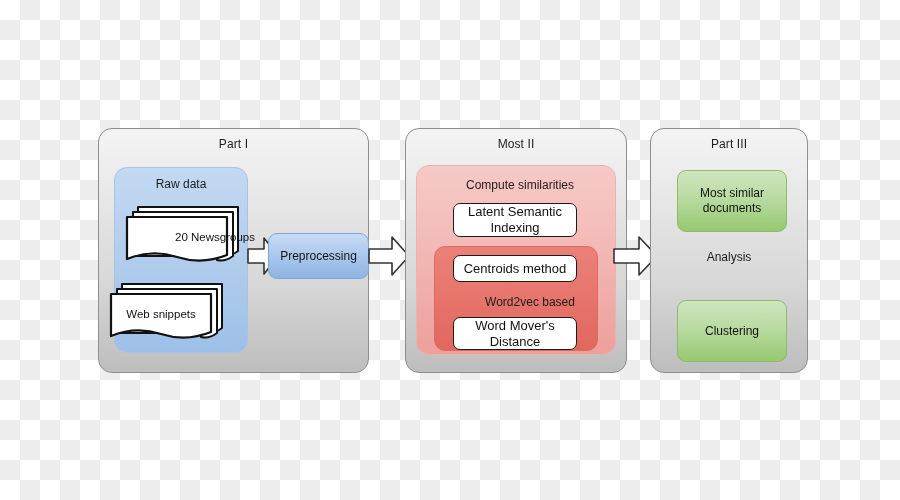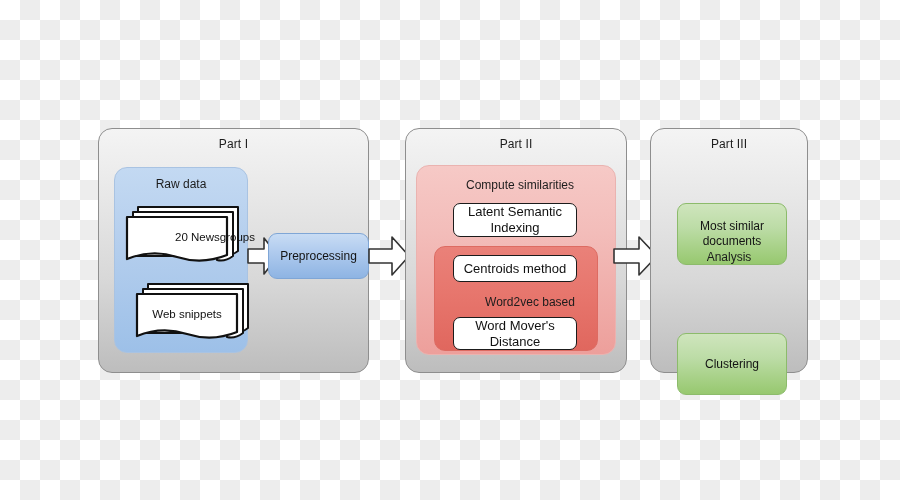--- a/index.html
+++ b/index.html
@@ -87,21 +87,20 @@
     color: #131313;
     line-height: 1.22;
   }
   .proc-blue {
     background: linear-gradient(to bottom, #c8dcf4 0%, #b0cbee 40%, #8eb4e3 100%);
     border: 1px solid #7fa6d6;
   }
   .proc-green {
     background: linear-gradient(to bottom, #cfe5bd 0%, #bcdca6 40%, #97c86f 100%);
     border: 1px solid #8cbb6b;
-    margin-top: 33px;
   }
 
   
   .red-outer {
     position: absolute;
     border-radius: 13px;
     background: linear-gradient(to bottom, #f6c9c6 0%, #f3bdba 35%, #ed9f9b 100%);
     border: 1px solid #eab3b0;
     box-sizing: border-box;
   }
@@ -148,21 +147,21 @@
 
   <div class="doc-stack" style="left:122px; top:199px; width:124px; height:72px;">
     <svg width="124" height="72" viewBox="0 0 124 72">
       <path d="M16 8 h100 v44 q-8 6 -16 4 v-4 h-84 z" fill="#ffffff" stroke="#111" stroke-width="2" stroke-linejoin="round"></path>
       <path d="M11 13 h100 v44 q-8 6 -16 4 v-4 h-84 z" fill="#ffffff" stroke="#111" stroke-width="2" stroke-linejoin="round"></path>
       <path d="M5 18 h100 v38 q-25 10 -50 2 t-50 2 z" fill="#ffffff" stroke="#111" stroke-width="2.2" stroke-linejoin="round"></path>
     </svg>
     <div class="doc-label" style="left:5px; top:32px; width:100px;padding-left:38px;">20 Newsgroups</div>
   </div>
 
-  <div class="doc-stack" style="left:132px; top:279px; width:124px; height:72px;">
+  <div class="doc-stack" style="left:106px; top:279px; width:124px; height:72px;">
     <svg width="124" height="72" viewBox="0 0 124 72">
       <path d="M16 5 h100 v44 q-8 6 -16 4 v-4 h-84 z" fill="#ffffff" stroke="#111" stroke-width="2" stroke-linejoin="round"></path>
       <path d="M11 10 h100 v44 q-8 6 -16 4 v-4 h-84 z" fill="#ffffff" stroke="#111" stroke-width="2" stroke-linejoin="round"></path>
       <path d="M5 15 h100 v38 q-25 10 -50 2 t-50 2 z" fill="#ffffff" stroke="#111" stroke-width="2.2" stroke-linejoin="round"></path>
     </svg>
     <div class="doc-label" style="left:5px; top:29px; width:100px;">Web snippets</div>
   </div>
 
   <div class="arrow" style="left:247px; top:234px;">
     <svg width="32" height="44" viewBox="0 0 32 44">
@@ -174,21 +173,21 @@
     <span>Preprocessing</span>
   </div>
 
   <div class="arrow" style="left:368px; top:234px;">
     <svg width="42" height="44" viewBox="0 0 42 44">
       <path d="M1 15 H24 V3 L41 22 L24 41 V29 H1 Z" fill="#ffffff" stroke="#333" stroke-width="1.6" stroke-linejoin="round"></path>
     </svg>
   </div>
 
   <div class="part-box" style="left:405px; top:128px; width:222px; height:245px;">
-    <div class="part-title">Part II</div>
+    <div class="part-title">Most II</div>
   </div>
 
   <div class="red-outer" style="left:416px; top:165px; width:200px; height:190px;">
     <div class="panel-label" style="top:12px;margin-left:8px;">Compute similarities</div>
   </div>
 
   <div class="white-box" style="left:453px; top:203px; width:124px; height:34px;">
     <span>Latent Semantic Indexing</span>
   </div>
 

